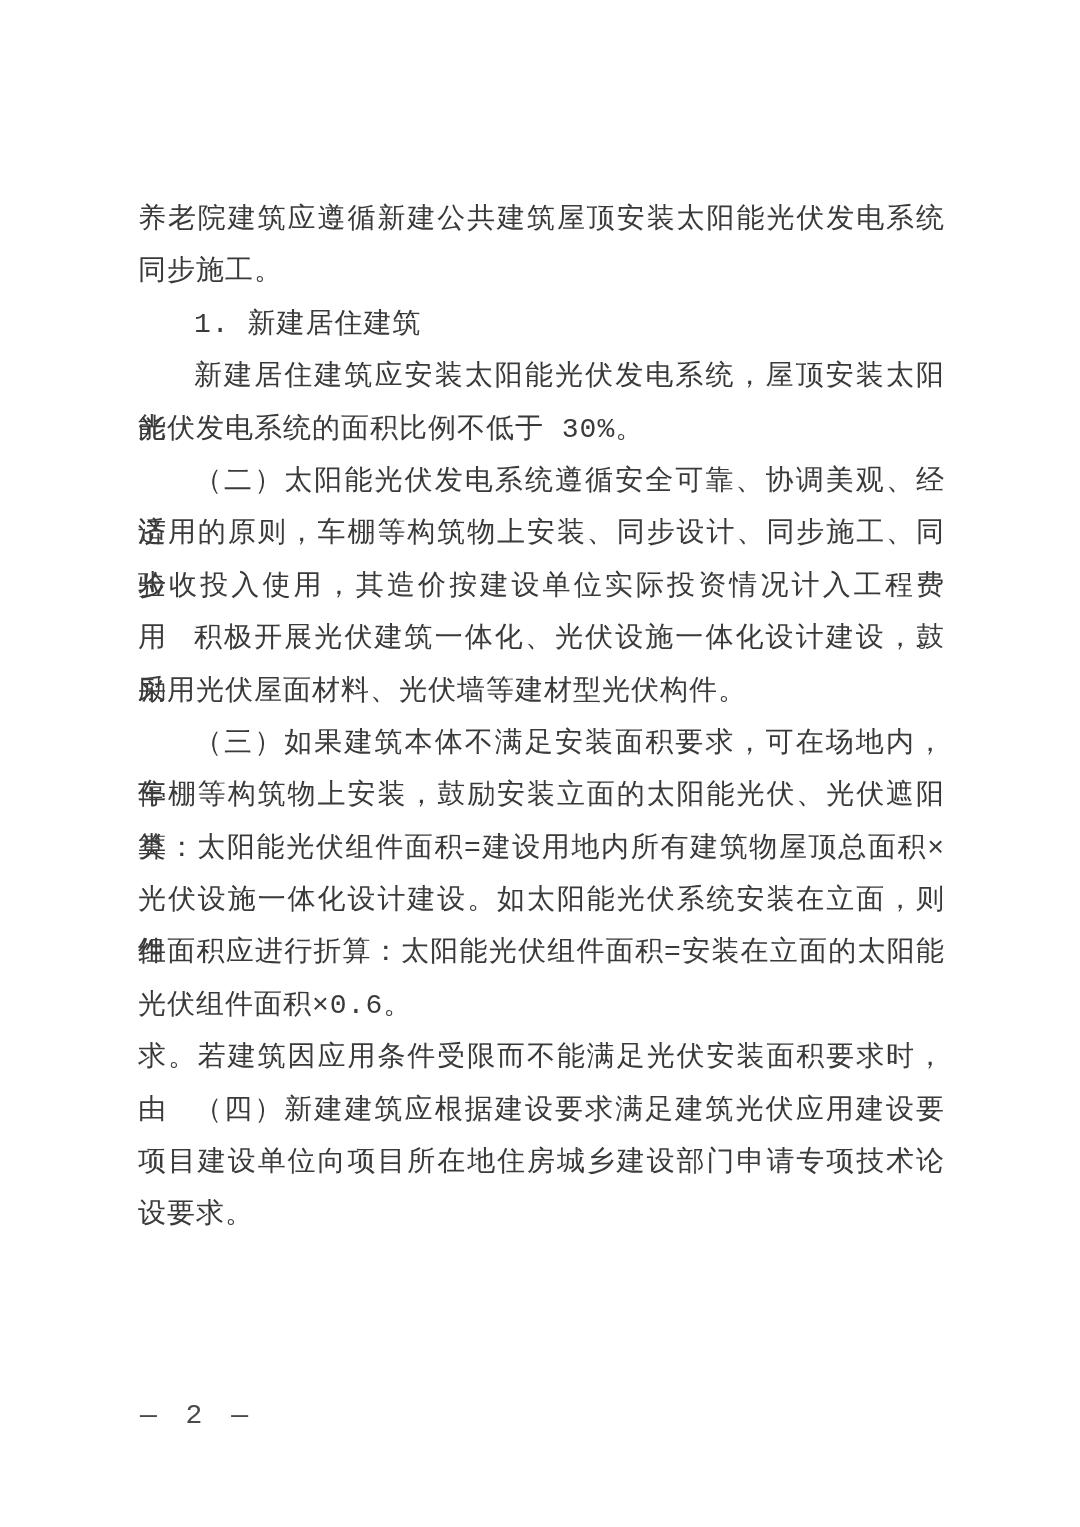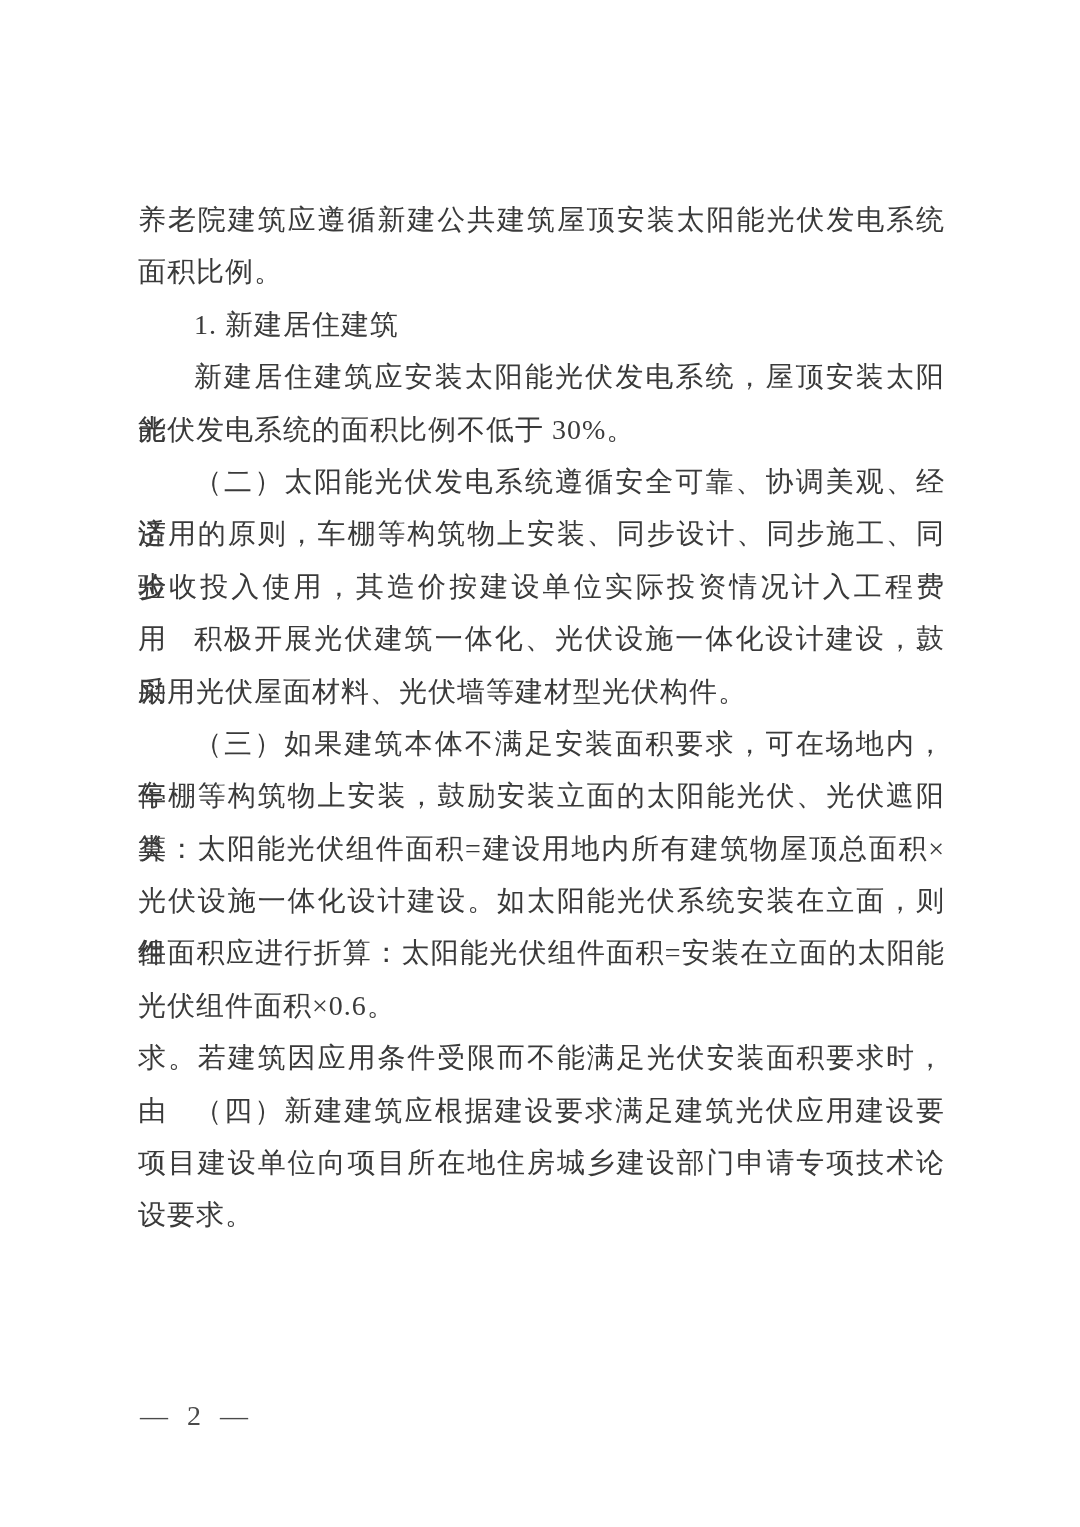--- a/index.html
+++ b/index.html
@@ -11,20 +11,21 @@
     width: 1080px;
     height: 1527px;
     position: relative;
     overflow: hidden;
     font-family: "Liberation Serif", "DejaVu Serif", serif;
   }
   .page {
     position: absolute;
     inset: 0;
     background: #ffffff;
+    font-family: Liberation Mono, monospace;
   }
   .content {
     position: absolute;
     left: 138px;
     top: 194px;
     width: 807px;
   }
   .ln {
     font-size: 28px;
     line-height: 52.4px;
@@ -48,21 +49,21 @@
     color: #4a4a4a;
     letter-spacing: 6px;
   }
 </style>
 </head>
 <body>
 
 <div class="page">
   <div class="content">
     <div class="ln j">养老院建筑应遵循新建公共建筑屋顶安装太阳能光伏发电系统</div>
-    <div class="ln">面积比例。</div>
+    <div class="ln">同步施工。</div>
     <div class="ln ind">1. 新建居住建筑</div>
     <div class="ln ind j">新建居住建筑应安装太阳能光伏发电系统，屋顶安装太阳能</div>
     <div class="ln">光伏发电系统的面积比例不低于 30%。</div>
     <div class="ln ind j">（二）太阳能光伏发电系统遵循安全可靠、协调美观、经济</div>
     <div class="ln j">适用的原则，车棚等构筑物上安装、同步设计、同步施工、同步</div>
     <div class="ln j">验收投入使用，其造价按建设单位实际投资情况计入工程费用。</div>
     <div class="ln ind j">积极开展光伏建筑一体化、光伏设施一体化设计建设，鼓励</div>
     <div class="ln">采用光伏屋面材料、光伏墙等建材型光伏构件。</div>
     <div class="ln ind j">（三）如果建筑本体不满足安装面积要求，可在场地内，停</div>
     <div class="ln j">车棚等构筑物上安装，鼓励安装立面的太阳能光伏、光伏遮阳类</div>

